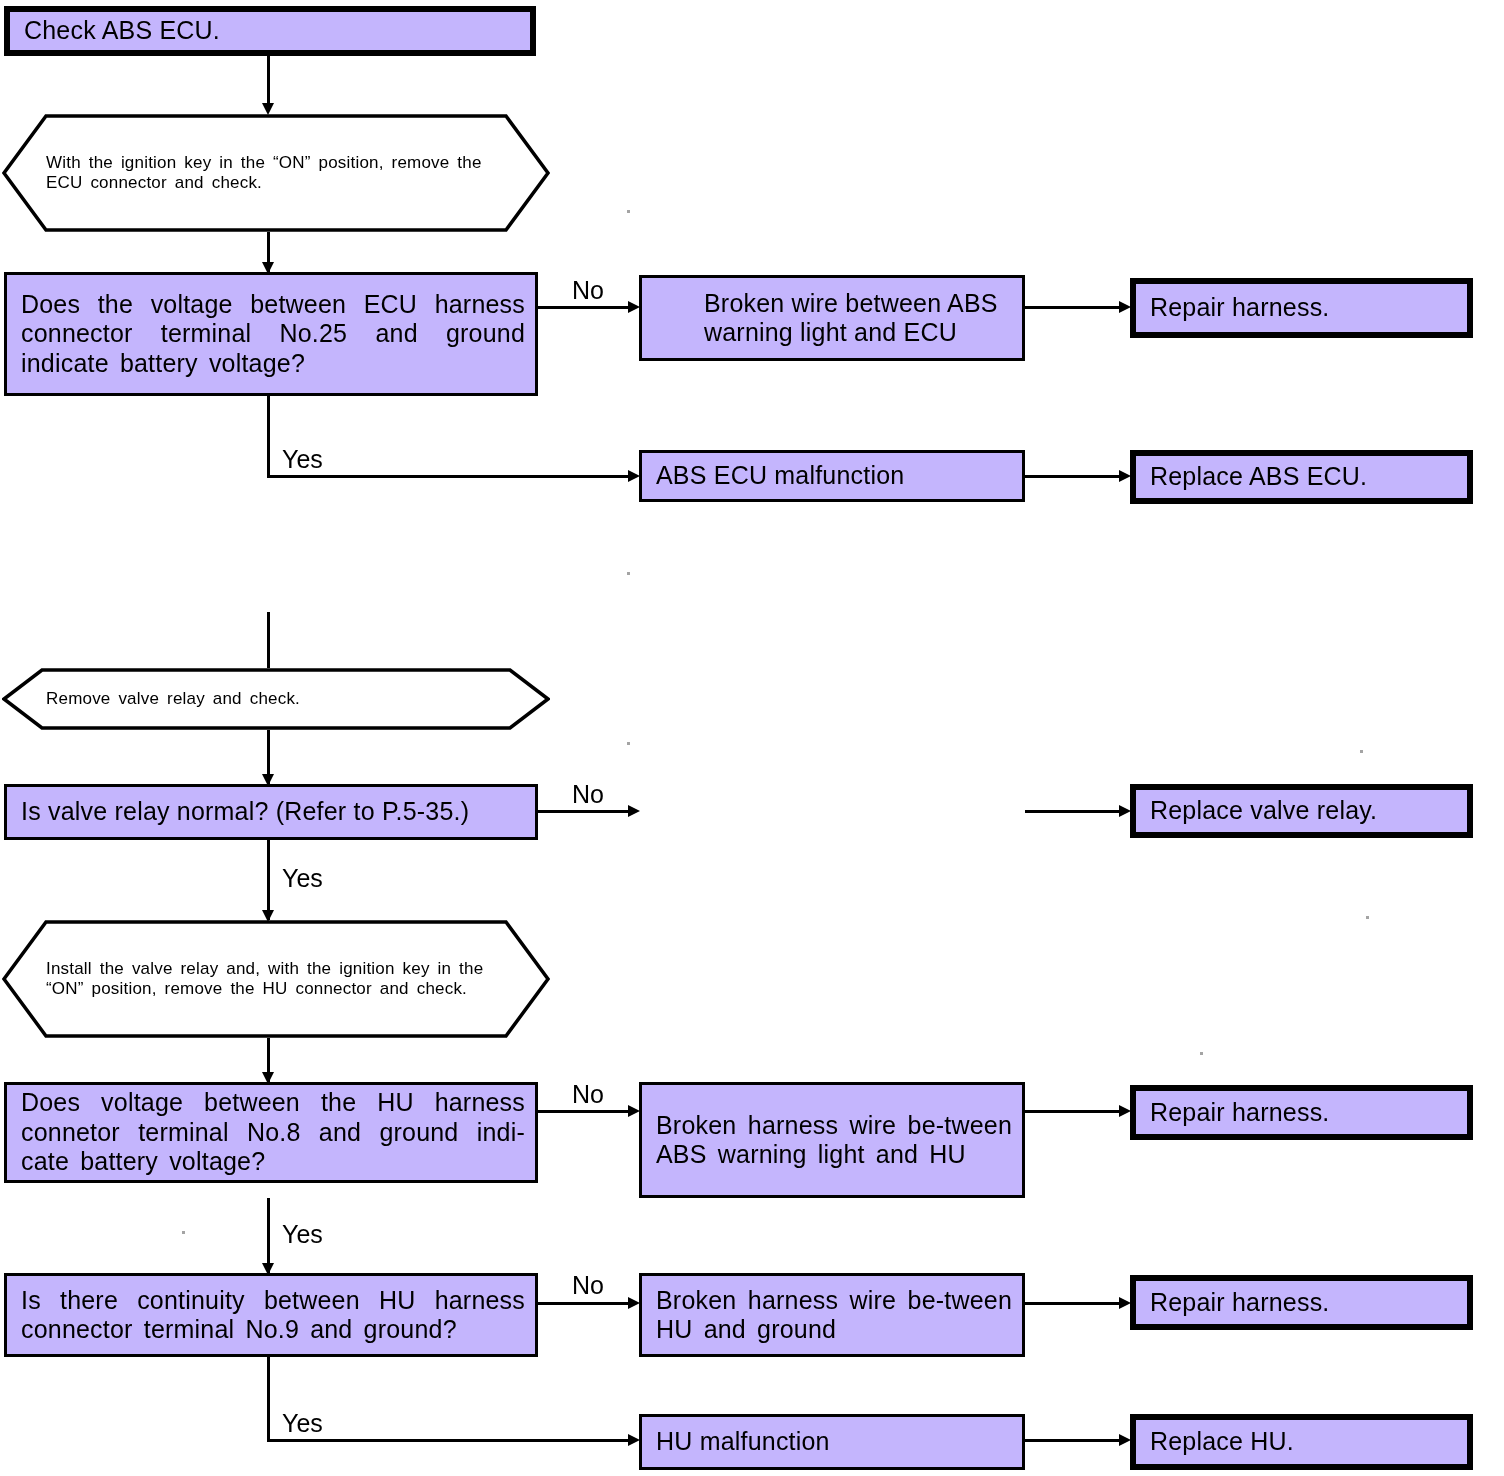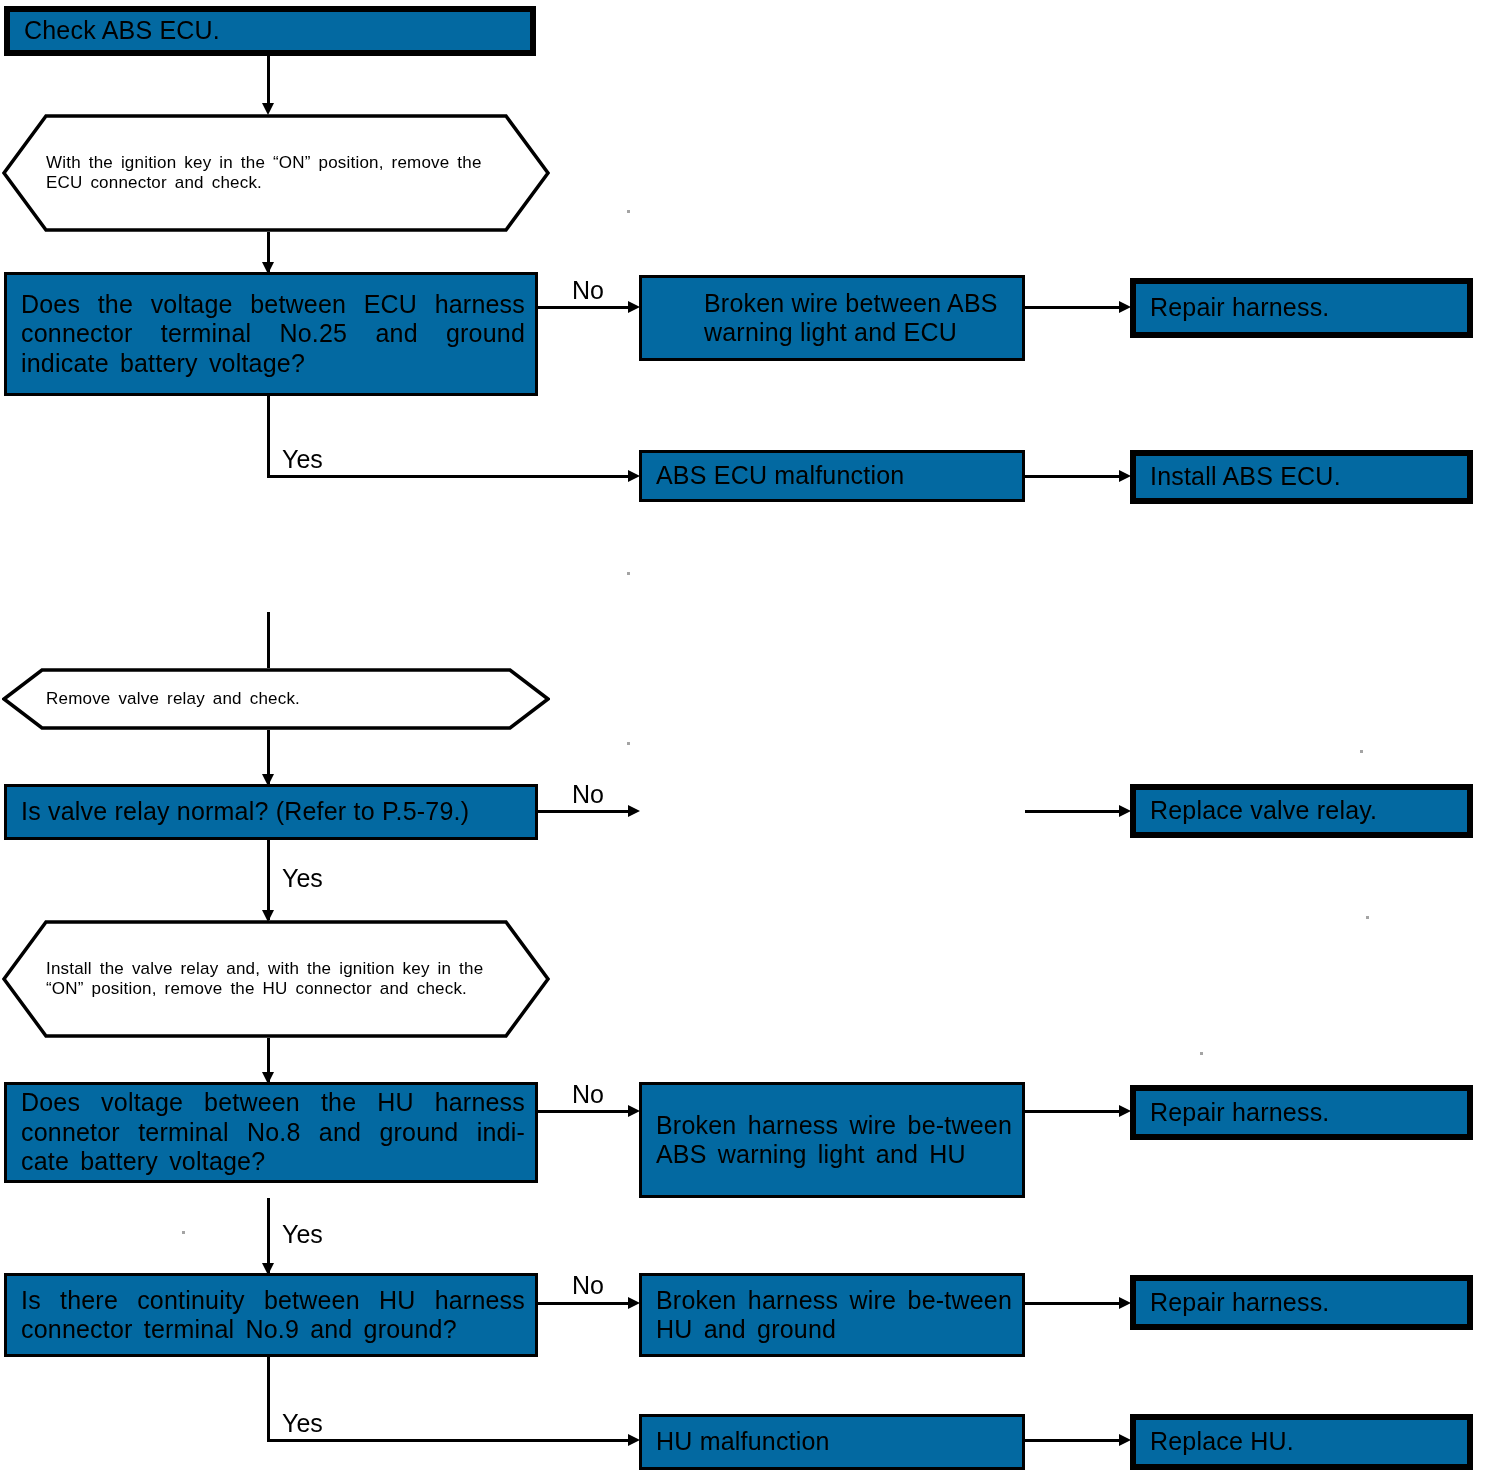--- a/index.html
+++ b/index.html
@@ -13,21 +13,21 @@
     height: 1476px;
     background: #ffffff;
     font-family: "Liberation Sans", sans-serif;
     color: #000000;
     overflow: hidden;
   }
   
   .node {
     position: absolute;
     box-sizing: border-box;
-    background: #0369a1;
+    background: #c4b5fd;
   }
   
   .box {
     border: 3px solid #000000;
     display: flex;
     align-items: center;
   }
   .box.thick {
     border-width: 6px;
   }
@@ -160,40 +160,40 @@
   <div class="label" style="left:282px; top:447px;">Yes</div>
 
   <div class="node box" style="left:639px; top:450px; width:386px; height:52px;">
     <div class="txt">ABS ECU malfunction</div>
   </div>
 
   <div class="line-h" style="left:1025px; top:475px; width:96px; height:3px;"></div>
   <div class="arrow-right" style="left:1119px; top:470px;"></div>
 
   <div class="node box thick" style="left:1130px; top:450px; width:343px; height:54px;">
-    <div class="txt">Install ABS ECU.</div>
+    <div class="txt">Replace ABS ECU.</div>
   </div>
 
 
   <div class="line-v" style="left:267px; top:612px; width:3px; height:56px;"></div>
 
   <div class="hex" style="left:2px; top:668px; width:548px; height:62px;">
     <svg width="548" height="62" viewBox="0 0 548 62">
       <polygon points="40,2 508,2 546,31 508,60 40,60 2,31" fill="#ffffff" stroke="#000000" stroke-width="3.5"></polygon>
     </svg>
     <div class="hextxt">
       <span>Remove valve relay and check.</span>
     </div>
   </div>
 
   <div class="line-v" style="left:267px; top:730px; width:3px; height:54px;"></div>
   <div class="arrow-down" style="left:262px; top:774px;"></div>
 
   <div class="node box" style="left:4px; top:784px; width:534px; height:56px;">
-    <div class="txt">Is valve relay normal? (Refer to P.5-79.)</div>
+    <div class="txt">Is valve relay normal? (Refer to P.5-35.)</div>
   </div>
 
   <div class="line-h" style="left:538px; top:810px; width:92px; height:3px;"></div>
   <div class="arrow-right" style="left:628px; top:805px;"></div>
   <div class="label" style="left:572px; top:782px;">No</div>
 
 
   <div class="line-h" style="left:1025px; top:810px; width:96px; height:3px;"></div>
   <div class="arrow-right" style="left:1119px; top:805px;"></div>
 

